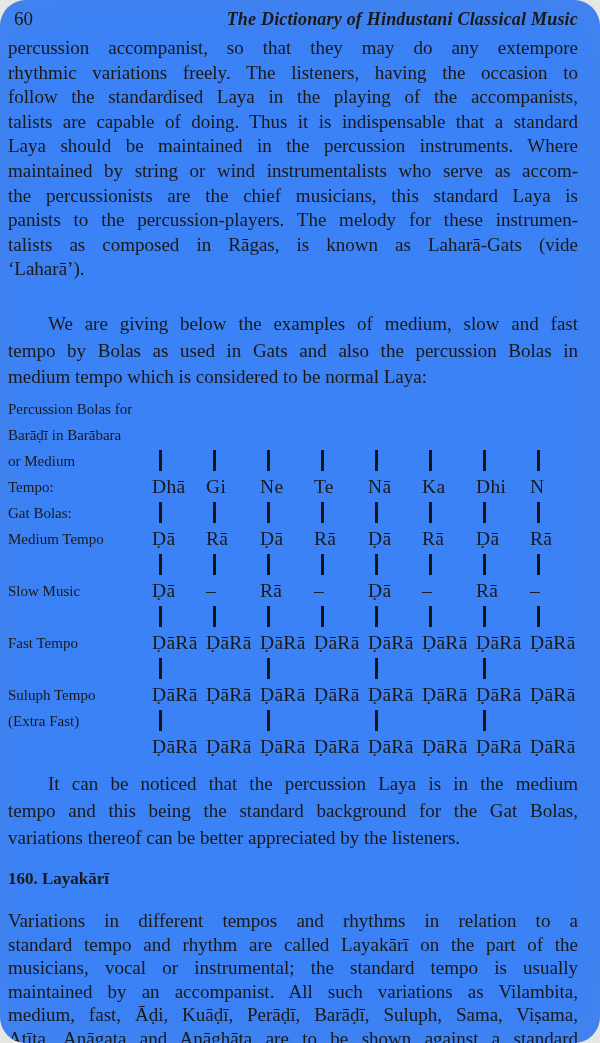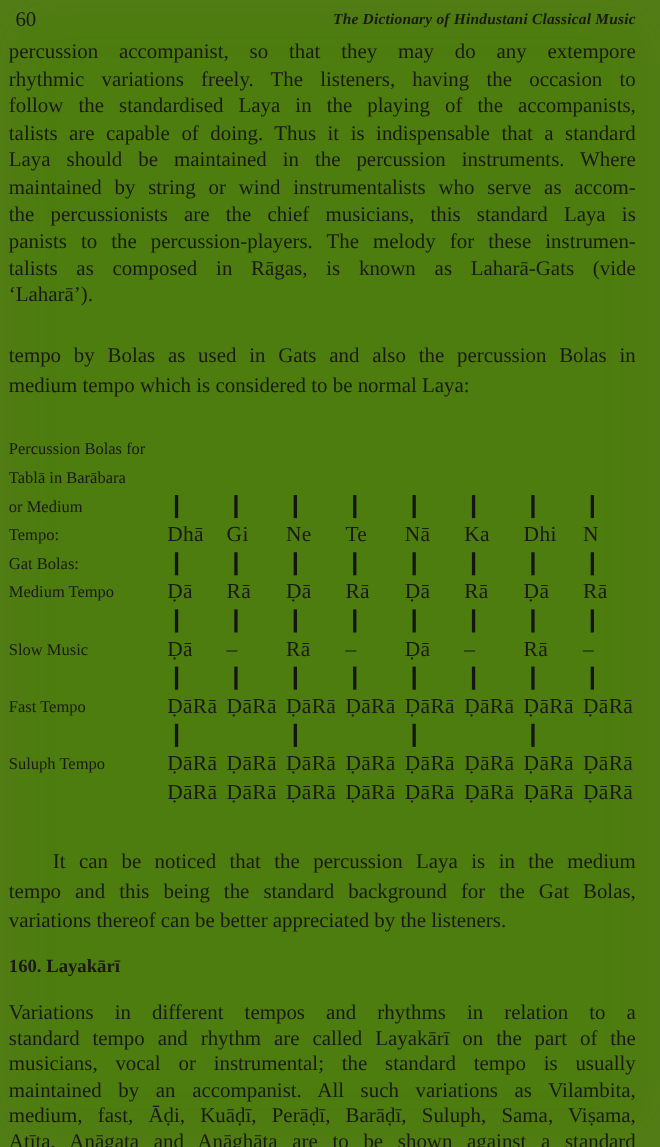--- a/index.html
+++ b/index.html
@@ -1,24 +1,25 @@
 <!DOCTYPE html>
 <html><head>
 <meta charset="utf-8">
 <style>
   html,body{margin:0;padding:0;background:#e8e6e2;}
   .page{
     position:relative;width:600px;height:1043px;margin:0 auto;
-    background:#4d7c0f;color:#1a1917;overflow:hidden;
+    background:#3b82f6;color:#1a1917;overflow:hidden;
     font-family:"Liberation Serif","DejaVu Serif",serif;
     box-shadow:inset 0 0 60px rgba(160,150,130,0.10);
+    border-radius:26px;
   }
   .header{position:absolute;top:7px;left:8px;width:570px;height:24px;}
   .pageno{position:absolute;left:6px;top:0;font-size:19px;line-height:24px;}
-  .runtitle{position:absolute;right:0;top:0;font-size:14px;line-height:24px;
+  .runtitle{position:absolute;right:0;top:0;font-size:18px;line-height:24px;
     font-style:italic;font-weight:bold;letter-spacing:0.2px;white-space:nowrap;margin-left:19px;}
   .para{position:absolute;left:8px;width:570px;font-size:19px;}
   .tl{text-align:justify;text-align-last:justify;}
   .tl.last{text-align-last:left;}
   .tl.ind{text-indent:40px;}
   .heading{position:absolute;left:8px;top:866px;font-size:17px;font-weight:bold;line-height:26px;}
   
   .notation{position:absolute;left:8px;top:396px;width:584px;}
   .nrow{position:relative;height:26px;}
   .nlabel{position:absolute;left:0;top:0;font-size:15px;line-height:26px;white-space:nowrap;}
@@ -48,30 +49,31 @@
       <div class="tl">talists are capable of doing. Thus it is indispensable that a standard</div>
       <div class="tl">Laya should be maintained in the percussion instruments. Where</div>
       <div class="tl">maintained by string or wind instrumentalists who serve as accom-</div>
       <div class="tl">the percussionists are the chief musicians, this standard Laya is</div>
       <div class="tl">panists to the percussion-players. The melody for these instrumen-</div>
       <div class="tl">talists as composed in Rāgas, is known as Laharā-Gats (vide</div>
       <div class="tl last">‘Laharā’).</div>
     </div>
 
   <div class="para p2">
+      <div class="tl ind">We are giving below the examples of medium, slow and fast</div>
       <div class="tl">tempo by Bolas as used in Gats and also the percussion Bolas in</div>
       <div class="tl last">medium tempo which is considered to be normal Laya:</div>
     </div>
 
   <div class="notation">
       <div class="nrow">
         <div class="nlabel">Percussion Bolas for</div>
       </div>
       <div class="nrow">
-        <div class="nlabel">Tablā in Barābara</div>
+        <div class="nlabel">Barāḍī in Barābara</div>
       </div>
       <div class="nrow">
         <div class="nlabel">or Medium</div>
         <div class="ncells">
           <div class="ncell">
             <div class="bar"></div>
           </div>
           <div class="ncell">
             <div class="bar"></div>
           </div>
@@ -262,20 +264,41 @@
           <div class="ncell syl">ḌāRā</div>
           <div class="ncell syl">ḌāRā</div>
           <div class="ncell syl">ḌāRā</div>
           <div class="ncell syl">ḌāRā</div>
           <div class="ncell syl">ḌāRā</div>
           <div class="ncell syl">ḌāRā</div>
           <div class="ncell syl">ḌāRā</div>
         </div>
       </div>
       <div class="nrow">
+        <div class="nlabel">(Extra Fast)</div>
+        <div class="ncells">
+          <div class="ncell">
+            <div class="bar"></div>
+          </div>
+          <div class="ncell"></div>
+          <div class="ncell">
+            <div class="bar"></div>
+          </div>
+          <div class="ncell"></div>
+          <div class="ncell">
+            <div class="bar"></div>
+          </div>
+          <div class="ncell"></div>
+          <div class="ncell">
+            <div class="bar"></div>
+          </div>
+          <div class="ncell"></div>
+        </div>
+      </div>
+      <div class="nrow">
         <div class="nlabel"></div>
         <div class="ncells">
           <div class="ncell syl">ḌāRā</div>
           <div class="ncell syl">ḌāRā</div>
           <div class="ncell syl">ḌāRā</div>
           <div class="ncell syl">ḌāRā</div>
           <div class="ncell syl">ḌāRā</div>
           <div class="ncell syl">ḌāRā</div>
           <div class="ncell syl">ḌāRā</div>
           <div class="ncell syl">ḌāRā</div>

